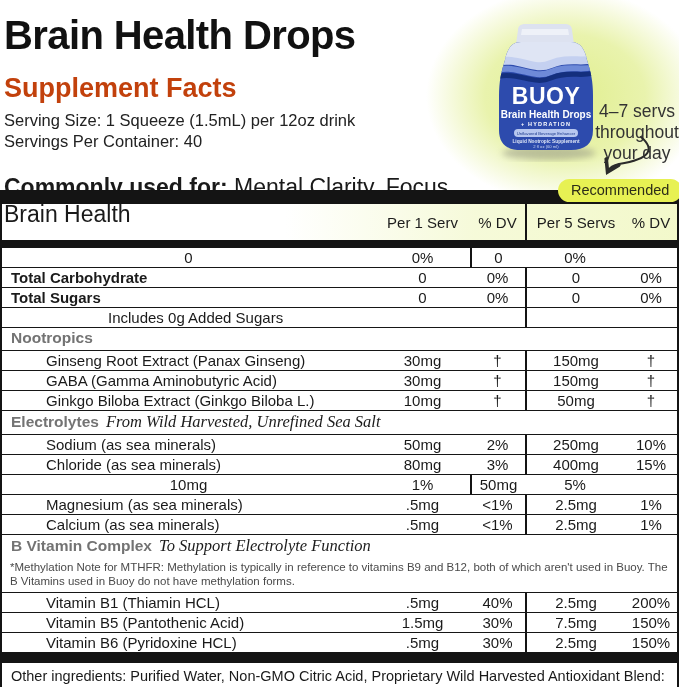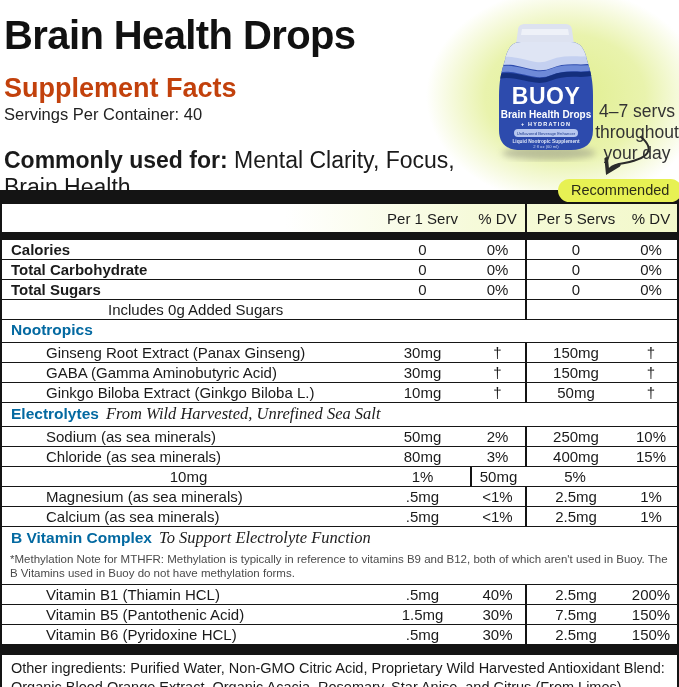--- a/index.html
+++ b/index.html
@@ -39,55 +39,56 @@
   
   .facts{
     position:absolute;left:0;top:190px;width:679px;z-index:3;
     box-sizing:border-box;
     border-left:2px solid #141414;border-right:2px solid #141414;
   }
   .bar-top{height:14px;background:#141414;}
   .bar-mid{height:8px;background:#141414;}
   .bar-bot{height:11px;background:#141414;}
   .t-header{
-    display:grid;grid-template-columns:1fr 95px 55px 100px 52px;height:28px;
+    display:grid;grid-template-columns:1fr 95px 55px 100px 52px;height:36px;
     background:linear-gradient(90deg, rgba(238,246,186,0) 42%,
                rgba(238,246,186,0.55) 70%, rgba(236,245,175,0.65) 100%);
   }
   .t-header .hcell{display:flex;align-items:center;justify-content:center;
     font-size:15px;color:#1c1c1c;}
   .t-header .hc3{border-left:2px solid #141414;}
   .t-grid{display:grid;grid-template-columns:1fr 95px 55px 100px 52px;
     border-top:1px solid #161616;min-height:19px;}
   .t-grid:first-child{border-top:none;}
   .t-grid .cell{display:flex;align-items:center;justify-content:center;
     font-size:15px;line-height:17px;color:#1a1a1a;}
   .t-grid .c0{justify-content:flex-start;padding-left:9px;}
   .t-grid.item .c0{padding-left:44px;}
   .t-grid.sub .c0{padding-left:106px;}
   .t-grid.main .c0{font-weight:bold;}
   .t-grid .c3{border-left:2px solid #141414;}
   .t-row.section{border-top:1px solid #161616;padding:1px 9px 2px;min-height:19px;
     display:flex;align-items:baseline;}
-  .sec-name{font-weight:bold;font-size:15.5px;color:#0369a1;}
+  .sec-name{font-weight:bold;font-size:15.5px;color:#737373;}
   .sec-sub{font-family:"Liberation Serif",serif;font-style:italic;
     font-size:16.5px;margin-left:7px;color:#1c1c1c;}
   .t-row.note{font-size:11.5px;color:#4a4a4a;line-height:14px;
     padding:2px 8px 4px 8px;}
   .other{border-bottom:2px solid #141414;padding:4px 9px 6px;
     font-size:14.5px;line-height:18.5px;color:#1a1a1a;}
 </style>
 </head>
 <body>
 
 <div class="glow"></div>
 
 <div class="hdr">
   <div class="title">Brain Health Drops</div>
   <div class="sfacts">Supplement Facts</div>
+  <div class="serv-line">Serving Size: 1 Squeeze (1.5mL) per 12oz drink</div>
   <div class="serv-line2">Servings Per Container: 40</div>
   <div class="commonly"><span class="b">Commonly used for:</span><span> Mental Clarity, Focus, Brain Health</span></div>
 </div>
 
 <svg class="bottle" width="114" height="144" viewBox="0 0 114 144">
   <defs>
     <clipPath id="bodyclip">
       <path d="M32,22 L82,22 C92,22 96,30 98,40 C102,52 104,62 104,76 L104,110 C104,124 96,130 82,130 L32,130 C18,130 10,124 10,110 L10,76 C10,62 12,52 16,40 C18,30 22,22 32,22 Z"></path>
     </clipPath>
     <filter id="blurf">
@@ -135,21 +136,20 @@
   <div class="t-header">
     <div class="hcell"></div>
     <div class="hcell">Per 1 Serv</div>
     <div class="hcell">% DV</div>
     <div class="hcell hc3">Per 5 Servs</div>
     <div class="hcell">% DV</div>
   </div>
   <div class="bar-mid"></div>
   <div>
       <div class="t-grid main">
-        <div class="cell c0">Calories</div>
         <div class="cell c1">0</div>
         <div class="cell c2">0%</div>
         <div class="cell c3">0</div>
         <div class="cell c4">0%</div>
       </div>
       <div class="t-grid main">
         <div class="cell c0">Total Carbohydrate</div>
         <div class="cell c1">0</div>
         <div class="cell c2">0%</div>
         <div class="cell c3">0</div>

